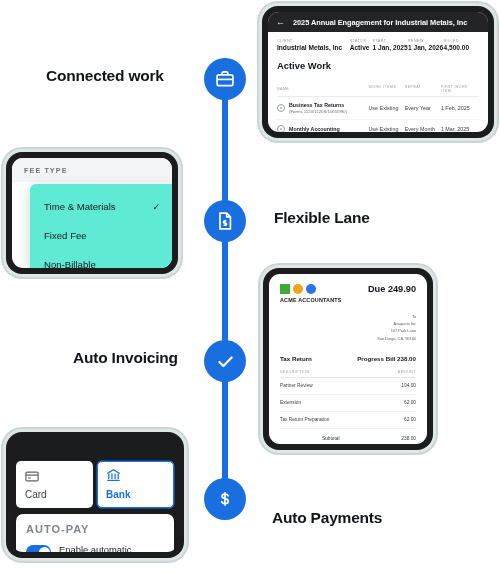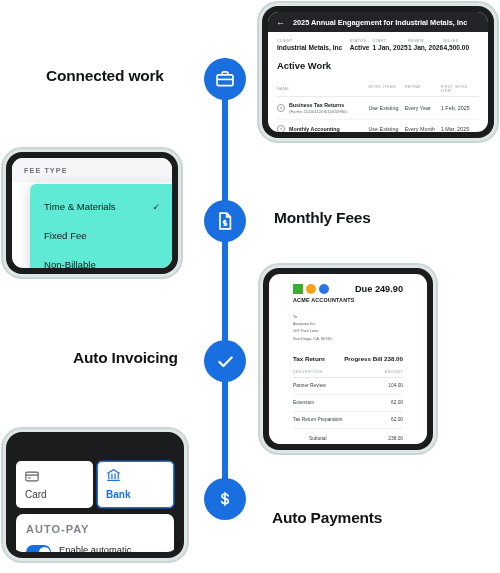--- a/index.html
+++ b/index.html
@@ -96,21 +96,21 @@
     padding: 8px 0 16px;
   }
   .fee-item {
     display: flex; align-items: center; justify-content: space-between;
     padding: 9px 16px 9px 14px; font-size: 9.6px; color: #16181c;
   }
   .tick { font-size: 9px; color: #202124; }
 
   
   #card-invoice { left: 263px; top: 268px; width: 170px; height: 182px; }
-  .inv { padding: 10px 24px 0; }
+  .inv { padding: 10px 11px 0; text-align: right; }
   .inv-top { display: flex; justify-content: space-between; align-items: flex-start; }
   .dots { display: flex; gap: 3px; margin-bottom: 3px; }
   .dots i { width: 10px; height: 10px; display: block; }
   .dots i.sq { background: #3faa35; }
   .dots i.or { background: #f3a41b; border-radius: 50%; }
   .dots i.bl { background: #2a73e8; border-radius: 50%; }
   .acme { font-size: 5.4px; font-weight: 700; letter-spacing: .2px; color: #111418; }
   .due { font-size: 9.2px; font-weight: 700; color: #111418; }
   .addr { margin-top: 10px; font-size: 3.9px; line-height: 1.85; color: #5f6368; }
   .inv-sec {
@@ -183,21 +183,21 @@
     </svg>
   </div>
   <div class="node" style="top:478px">
     <svg width="20" height="20" viewBox="0 0 24 24" fill="none" stroke="#fff" stroke-width="2" stroke-linecap="round">
       <path d="M12 4.5v15"></path>
       <path d="M15.8 8.2c-.5-1.3-1.9-2.1-3.8-2.1-2.2 0-3.6 1-3.6 2.6 0 1.7 1.5 2.3 3.6 2.8 2.3.5 3.9 1.2 3.9 3.1 0 1.8-1.6 2.8-3.9 2.8-2.1 0-3.6-.9-4-2.4"></path>
     </svg>
   </div>
 
   <div class="caption" style="left:46px; top:67px">Connected work</div>
-  <div class="caption" style="left:274px; top:209px">Monthly Fees</div>
+  <div class="caption" style="left:274px; top:209px">Flexible Lane</div>
   <div class="caption" style="left:73px; top:349px">Auto Invoicing</div>
   <div class="caption" style="left:272px; top:509px">Auto Payments</div>
 
   <div class="frame" id="card-engagement">
     <div class="screen">
       <div class="eng-bar">
         <span class="eng-back">←</span>
         <span class="eng-title">2025 Annual Engagement for Industrial Metals, Inc</span>
       </div>
       <div class="eng-body">

